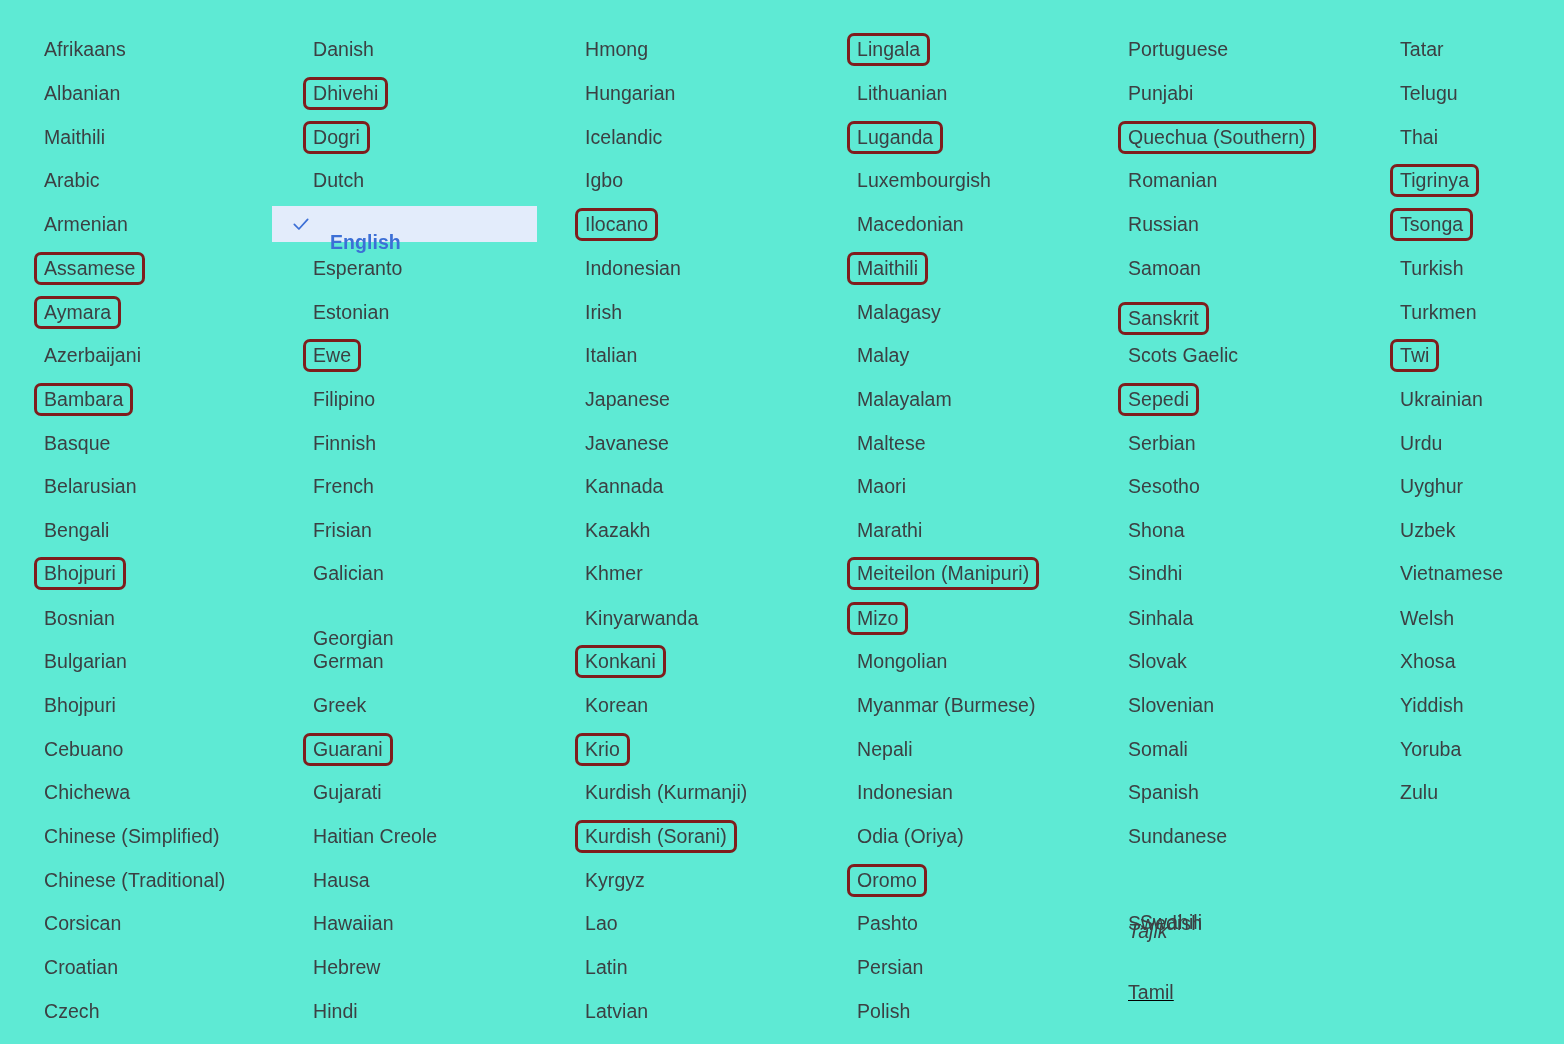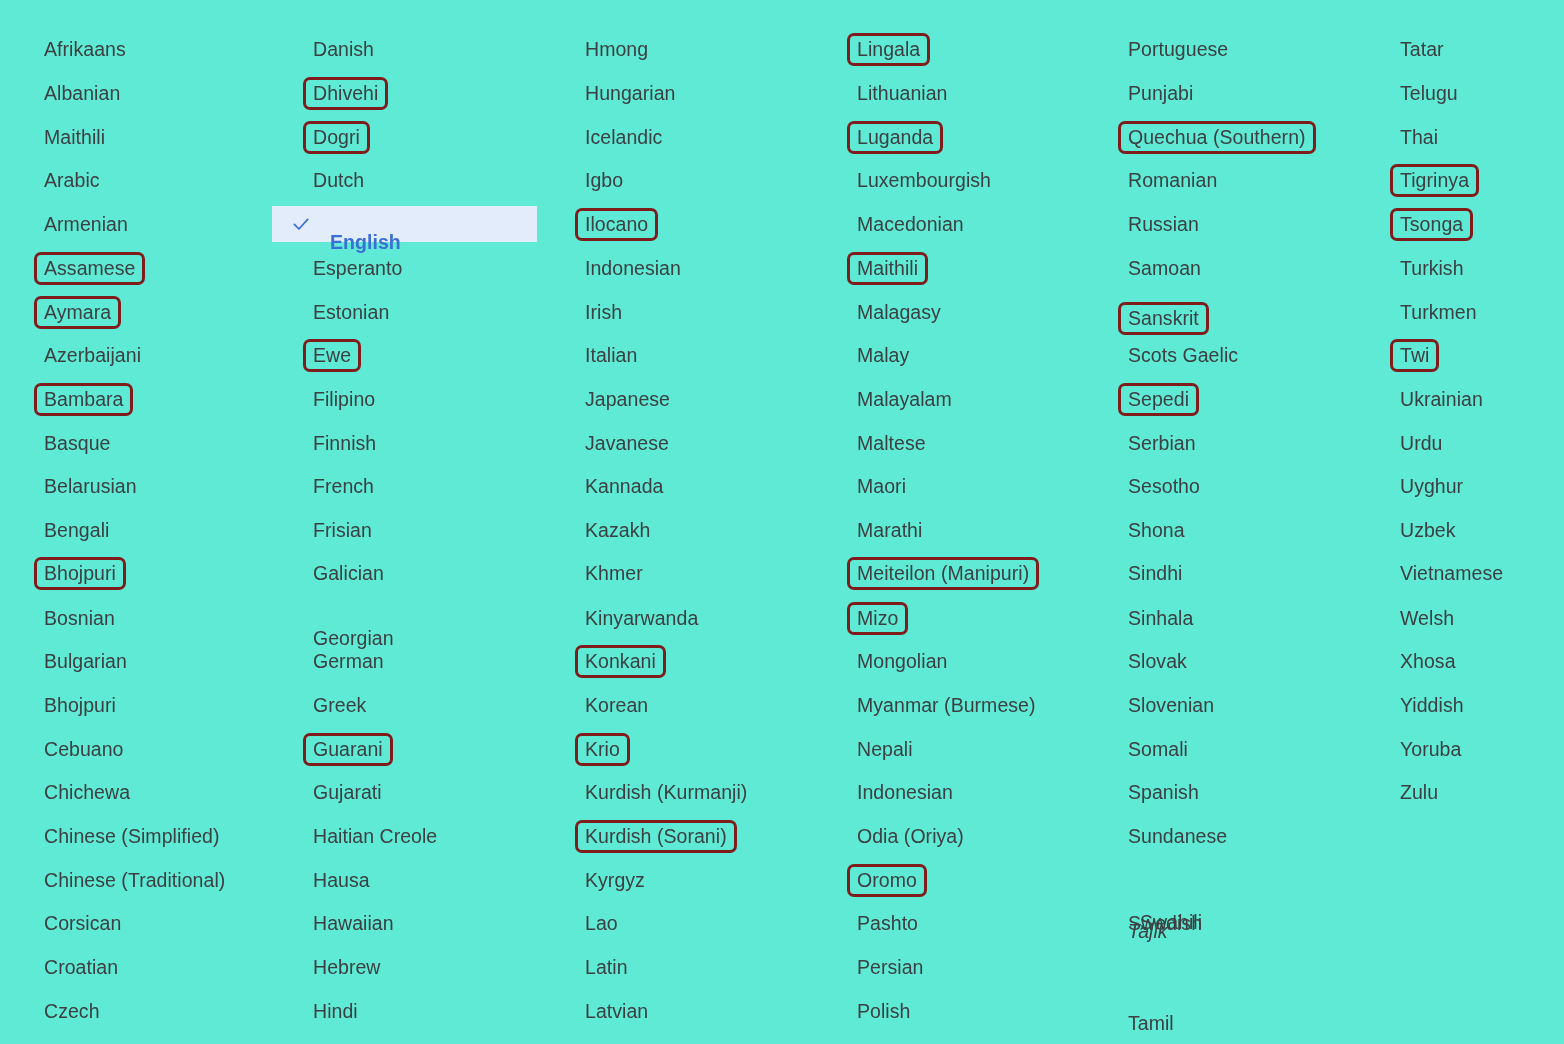--- a/index.html
+++ b/index.html
@@ -427,21 +427,21 @@
       </div>
       <div class="lang-item" style="top: 907px; margin-left: 12px;">
         <span class="lang-label">Swahili</span>
       </div>
       <div class="lang-item" style="top: 908px;">
         <span class="lang-label">Swedish</span>
       </div>
       <div class="lang-item" style="top: 916px; font-style: italic;">
         <span class="lang-label">Tajik</span>
       </div>
-      <div class="lang-item" style="top: 1008px;">
+      <div class="lang-item" style="top: 977px; text-decoration: underline;">
         <span class="lang-label">Tamil</span>
       </div>
     </div>
     <div class="lang-column" style="left: 1400px;">
       <div class="lang-item" style="top: 34px;">
         <span class="lang-label">Tatar</span>
       </div>
       <div class="lang-item" style="top: 78px;">
         <span class="lang-label">Telugu</span>
       </div>

